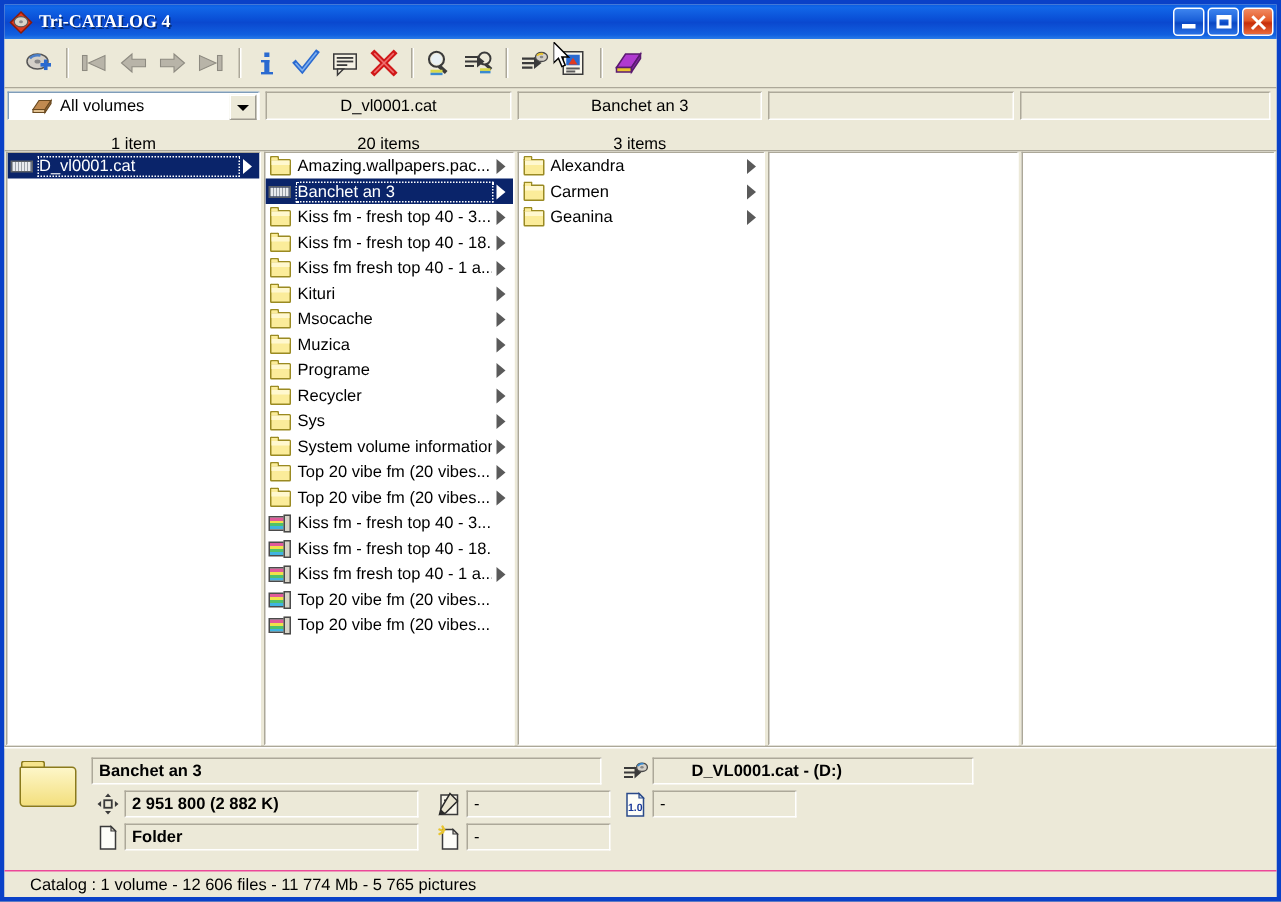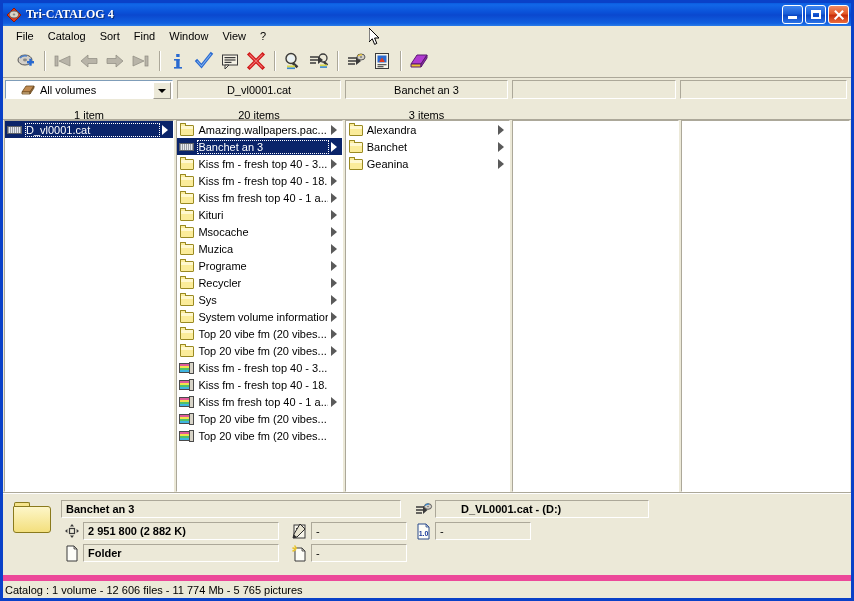--- a/index.html
+++ b/index.html
@@ -193,22 +193,22 @@
     border:1px solid;border-color:#aca899 #fff #fff #aca899;
     display:flex;align-items:center;padding-left:4px;
     font-size:11px;font-weight:bold;color:#000;white-space:nowrap;overflow:hidden;
   }
   .dfield.plain{font-weight:normal;}
   .detail-right{display:flex;padding-left:6px;}
 
   
   .statusbar{
     flex:0 0 17px;height:17px;background:#ece9d8;
-    display:flex;align-items:center;padding-left:2px;
-    border-top:6px solid #ec4899;
+    display:flex;align-items:center;padding-left:17px;
+    border-top:1px solid #ec4899;
     font-size:11px;color:#000;white-space:nowrap;
   }
   
   .cursor{position:absolute;left:366px;top:25px;width:12px;height:19px;pointer-events:none;z-index:50;}
 </style>
 </head>
 <body>
 
 <div class="window">
 
@@ -227,29 +227,20 @@
         </span>
       <span class="wb max">
           <span class="gl"></span>
         </span>
       <span class="wb close">
           <span class="gl"></span>
         </span>
     </span>
   </div>
 
-  <div class="menubar">
-    <span class="menuitem">File</span>
-    <span class="menuitem">Catalog</span>
-    <span class="menuitem">Sort</span>
-    <span class="menuitem">Find</span>
-    <span class="menuitem">Window</span>
-    <span class="menuitem">View</span>
-    <span class="menuitem">?</span>
-  </div>
 
   <div class="toolbar">
 
     <span class="tbtn">
       <svg width="20" height="20" viewBox="0 0 20 20">
         <ellipse cx="9" cy="9" rx="7" ry="5" fill="#d4d0c8" stroke="#555" stroke-width="1"></ellipse>
         <ellipse cx="9" cy="9" rx="2" ry="1.4" fill="#888"></ellipse>
         <path d="M4 7 A6 4 0 0 1 11 5" stroke="#4a7ec8" stroke-width="1.6" fill="none"></path>
         <rect x="11" y="10" width="7" height="2.4" fill="#2a6ad0"></rect>
         <rect x="13.3" y="7.7" width="2.4" height="7" fill="#2a6ad0"></rect>
@@ -590,21 +581,21 @@
           </span>
           <span class="row-label">Alexandra</span>
           <span class="row-arrow">
             <i></i>
           </span>
         </div>
         <div class="row">
           <span class="row-icon">
             <span class="ic-folder"></span>
           </span>
-          <span class="row-label">Banchet</span>
+          <span class="row-label">Carmen</span>
           <span class="row-arrow">
             <i></i>
           </span>
         </div>
         <div class="row">
           <span class="row-icon">
             <span class="ic-folder"></span>
           </span>
           <span class="row-label">Geanina</span>
           <span class="row-arrow">

